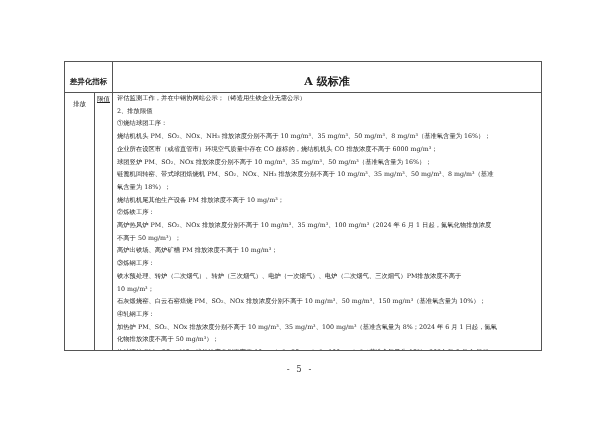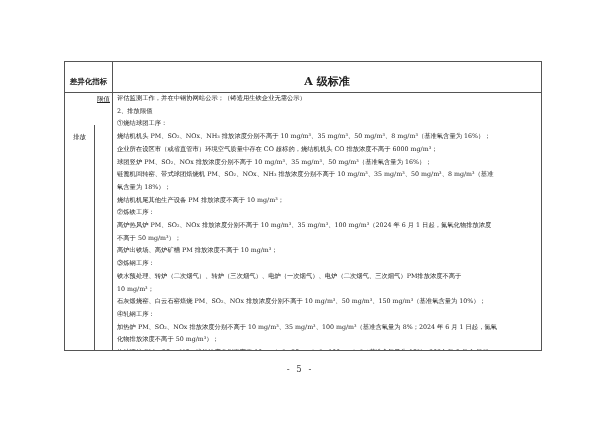--- a/index.html
+++ b/index.html
@@ -6,21 +6,21 @@
   body { width:600px; height:424px; position:relative; overflow:hidden;
          font-family:"DejaVu Serif","Liberation Serif",serif; color:#222; }
   .tbl { position:absolute; left:64px; top:61px; width:478px; height:290px;
          border:1px solid #555; box-sizing:border-box; }
   .hdr { position:absolute; left:0; top:0; width:100%; height:30px; border-bottom:1px solid #555; }
   .hdr .c1 { position:absolute; left:0; top:0; width:48px; height:30px; border-right:1px solid #555;
              font-size:7.5px; font-weight:bold; line-height:30px; text-align:center; padding-top:5px; box-sizing:border-box;font-family:Liberation Mono, monospace;}
   .hdr .c2 { position:absolute; left:48px; top:0; right:0; height:30px;
              font-size:11px; font-weight:bold; text-align:center; line-height:30px; padding-top:5px; box-sizing:border-box;}
   .col-a { position:absolute; left:0; top:30px; width:30px; bottom:0; border-right:1px solid #555;
-           font-size:6.5px; text-align:center; padding-top:8px; box-sizing:border-box;margin-top:33px; }
+           font-size:6.5px; text-align:center; padding-top:8px; box-sizing:border-box; }
   .col-b { position:absolute; left:30px; top:30px; width:18px; bottom:0; border-right:1px solid #555;
            font-size:6.5px; text-align:center; padding-top:3px; box-sizing:border-box;text-decoration:underline; }
   .body { position:absolute; left:50px; top:30px; right:4px; bottom:0; overflow:hidden; }
   .line { font-size:6.3px; line-height:12.7px; white-space:nowrap; padding-left:2px; }
   .page-num { position:absolute; left:0; width:600px; top:364px; text-align:center; font-size:8.5px; letter-spacing:2px; color:#444; }
 </style>
 </head>
 <body>
 
 <div class="tbl">

